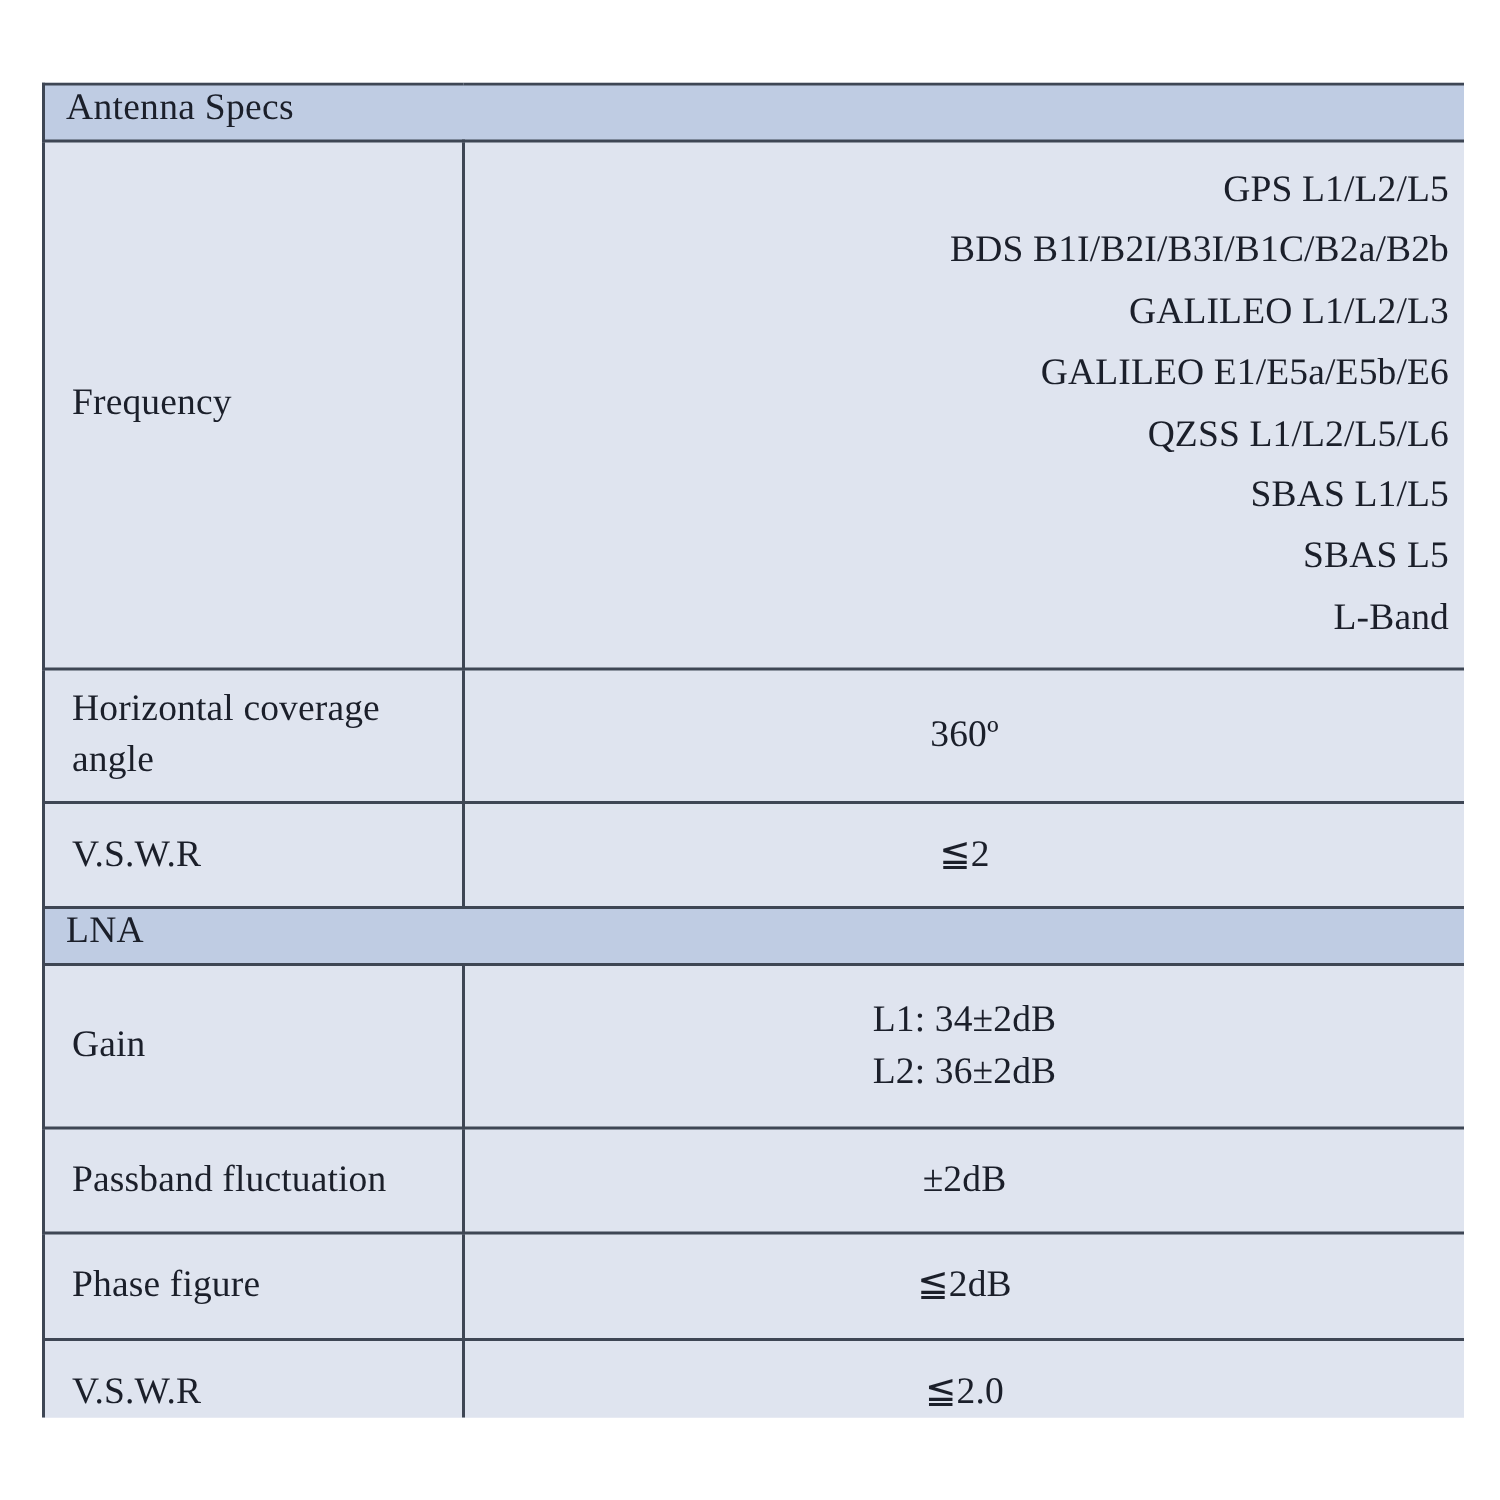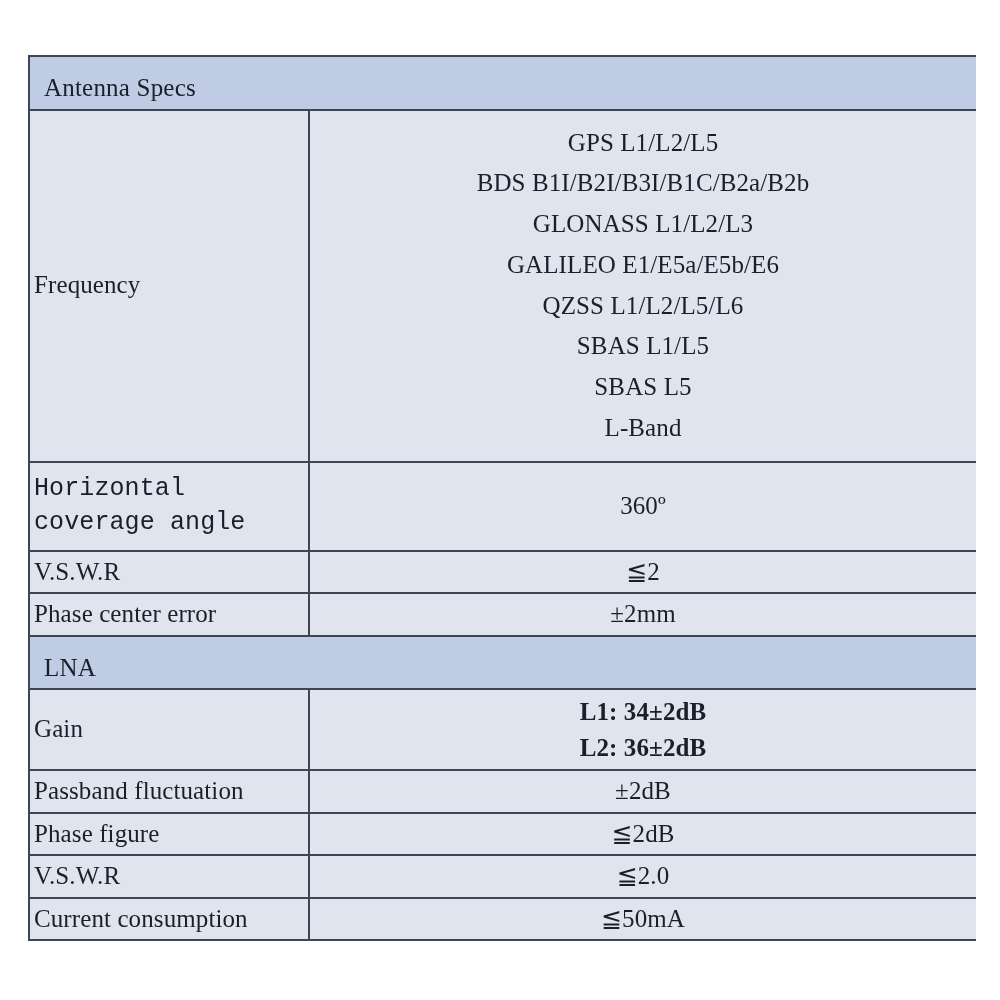--- a/index.html
+++ b/index.html
@@ -38,29 +38,29 @@
     width: 948px;
     table-layout: fixed;
     background: #dfe4ef;
   }
 
   table.spec col.c-label { width: 280px; }
   table.spec col.c-value { width: 668px; }
 
   table.spec td {
     border: 2px solid #3e4654;
-    padding: 4px;
+    padding: 18px;
     vertical-align: middle;
     background: #dfe4ef;
   }
 
   
   tr.section-row > td.section-cell {
     background: #bfcce3;
-    padding: 16px 0 6px 14px;
+    padding: 0 0 6px 14px;
     text-align: left;
     font-size: 25px;
     line-height: 1.18;
     letter-spacing: 0.2px;
     height: 28px;
   }
 
   
   td.label {
     text-align: left;
@@ -79,35 +79,34 @@
     letter-spacing: 0.1px;
   }
 
   td.value .vline {
     display: block;
   }
 
   
   td.value.freq {
     padding: 12px 10px 12px 10px;
+    text-align: right;
   }
   td.value.freq .vline {
     line-height: 1.63;
   }
 
   td.value.multi .vline {
     line-height: 1.42;
-    font-weight: bold;
   }
 
   td.label.two-line {
     line-height: 1.38;
     padding-top: 9px;
     padding-bottom: 9px;
-    font-family: Liberation Mono, monospace;
   }
 </style>
 </head>
 <body>
 
 <div class="page">
   <div class="table-clip">
     <table class="spec">
       <colgroup>
         <col class="c-label">
@@ -117,21 +116,21 @@
 
         <tr class="section-row">
           <td class="section-cell" colspan="2">Antenna Specs</td>
         </tr>
 
         <tr>
           <td class="label">Frequency</td>
           <td class="value freq">
             <span class="vline">GPS L1/L2/L5</span>
             <span class="vline">BDS B1I/B2I/B3I/B1C/B2a/B2b</span>
-            <span class="vline">GLONASS L1/L2/L3</span>
+            <span class="vline">GALILEO L1/L2/L3</span>
             <span class="vline">GALILEO E1/E5a/E5b/E6</span>
             <span class="vline">QZSS L1/L2/L5/L6</span>
             <span class="vline">SBAS L1/L5</span>
             <span class="vline">SBAS L5</span>
             <span class="vline">L-Band</span>
           </td>
         </tr>
 
 
 
@@ -142,26 +141,20 @@
           </td>
         </tr>
 
         <tr>
           <td class="label">V.S.W.R</td>
           <td class="value">
             <span class="vline">≦2</span>
           </td>
         </tr>
 
-        <tr>
-          <td class="label">Phase center error</td>
-          <td class="value">
-            <span class="vline">±2mm</span>
-          </td>
-        </tr>
 
         <tr class="section-row">
           <td class="section-cell" colspan="2">LNA</td>
         </tr>
 
         <tr>
           <td class="label">Gain</td>
           <td class="value multi">
             <span class="vline">L1: 34±2dB</span>
             <span class="vline">L2: 36±2dB</span>

